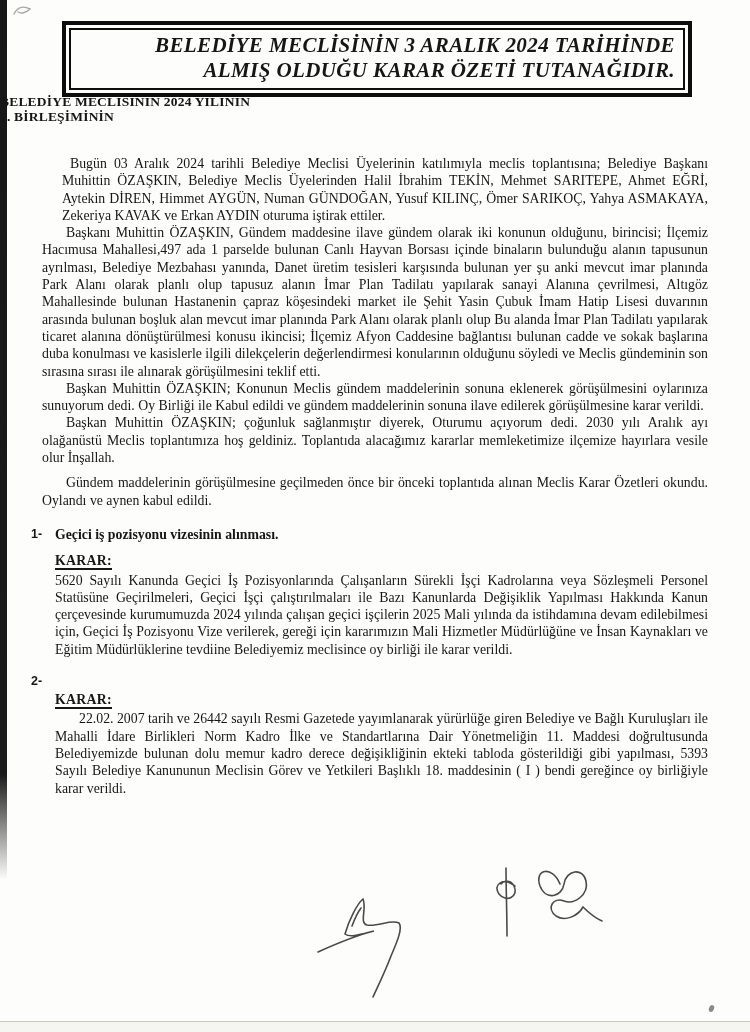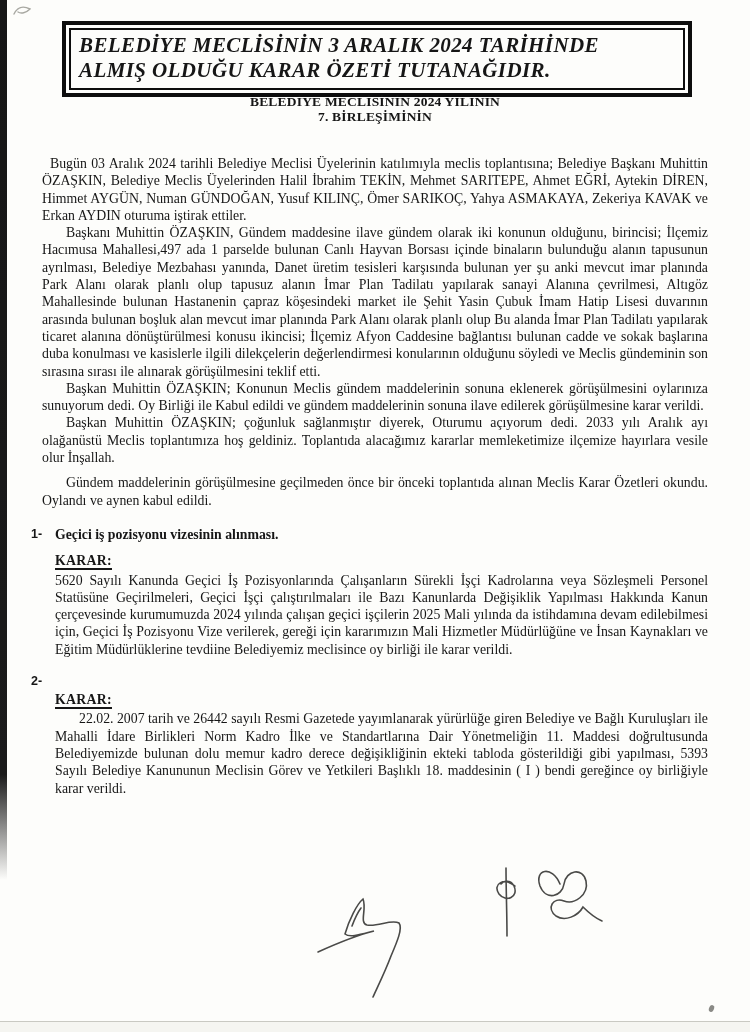--- a/index.html
+++ b/index.html
@@ -27,41 +27,41 @@
 
   .title-box {
     position: absolute; left: 62px; top: 21px; width: 630px;
     border: 4px solid #0d0d0d;
     padding: 3px;
     background: #fdfdfb;
   }
   .title-box-inner {
     border: 2px solid #0d0d0d;
     padding: 3px 8px 5px 8px;
-    text-align: left;
+    text-align: right;
   }
   .title-line {
     font-weight: bold; font-style: italic;
     font-size: 21px; line-height: 25px;
     letter-spacing: 0.4px;
     white-space: nowrap;
   }
   .subheader {
     position: absolute; left: 0; top: 95px; width: 750px;
-    text-align: center;
+    text-align: left;
     font-weight: bold; font-size: 13.5px; line-height: 14.8px;
     letter-spacing: 0.2px;
   }
   .content {
     position: absolute; left: 42px; top: 155px; width: 666px;
     font-size: 13.8px; line-height: 17.3px;
     text-align: justify;
   }
   p.body-par { text-align: justify; }
-  .ind-sm { text-indent: 8px; }
+  .ind-sm { text-indent: 8px; margin-left: 20px; }
   .ind-md { text-indent: 24px; }
   .gap-pre { margin-top: 8px; }
   .agenda-item { position: relative; margin-left: 13px; }
   .agenda-item-1 { margin-top: 17px; }
   .agenda-item-2 { margin-top: 15px; }
   .agenda-num {
     position: absolute; left: -24px; top: 0;
     font-weight: bold;
     font-family: "Liberation Sans", "DejaVu Sans", sans-serif;
     font-size: 12.5px;
@@ -99,21 +99,21 @@
 
 <div class="subheader">
   <div>BELEDİYE MECLİSİNİN 2024 YILININ</div>
   <div>7. BİRLEŞİMİNİN</div>
 </div>
 
 <div class="content">
   <p class="body-par ind-sm">Bugün 03 Aralık 2024 tarihli Belediye Meclisi Üyelerinin katılımıyla meclis toplantısına; Belediye Başkanı Muhittin ÖZAŞKIN, Belediye Meclis Üyelerinden Halil İbrahim TEKİN,  Mehmet SARITEPE, Ahmet EĞRİ, Aytekin DİREN, Himmet AYGÜN, Numan GÜNDOĞAN, Yusuf KILINÇ, Ömer SARIKOÇ, Yahya ASMAKAYA, Zekeriya KAVAK ve Erkan AYDIN oturuma iştirak ettiler.</p>
   <p class="body-par ind-md">Başkanı Muhittin ÖZAŞKIN, Gündem maddesine ilave gündem olarak iki konunun olduğunu, birincisi; İlçemiz Hacımusa Mahallesi,497 ada 1 parselde bulunan Canlı Hayvan Borsası içinde binaların bulunduğu alanın tapusunun ayrılması, Belediye Mezbahası yanında, Danet üretim tesisleri karşısında bulunan yer şu anki mevcut imar planında Park Alanı olarak planlı olup tapusuz alanın İmar Plan Tadilatı yapılarak sanayi Alanına çevrilmesi, Altıgöz Mahallesinde bulunan Hastanenin çapraz köşesindeki market ile Şehit Yasin Çubuk İmam Hatip Lisesi duvarının arasında bulunan boşluk alan mevcut imar planında Park Alanı olarak planlı olup Bu alanda İmar Plan Tadilatı yapılarak ticaret alanına dönüştürülmesi konusu ikincisi; İlçemiz Afyon Caddesine bağlantısı bulunan cadde ve sokak başlarına duba konulması ve kasislerle ilgili dilekçelerin değerlendirmesi konularının olduğunu söyledi ve Meclis gündeminin son sırasına sırası ile alınarak görüşülmesini teklif  etti.</p>
   <p class="body-par ind-md">Başkan Muhittin ÖZAŞKIN; Konunun Meclis gündem maddelerinin sonuna eklenerek görüşülmesini oylarınıza sunuyorum dedi. Oy Birliği ile Kabul edildi ve gündem maddelerinin sonuna ilave edilerek görüşülmesine karar verildi.</p>
-  <p class="body-par ind-md">Başkan Muhittin ÖZAŞKIN; çoğunluk sağlanmıştır diyerek, Oturumu açıyorum dedi. 2033 yılı Aralık ayı olağanüstü Meclis toplantımıza hoş geldiniz. Toplantıda alacağımız kararlar memleketimize ilçemize hayırlara vesile olur İnşallah.</p>
+  <p class="body-par ind-md">Başkan Muhittin ÖZAŞKIN; çoğunluk sağlanmıştır diyerek, Oturumu açıyorum dedi. 2030 yılı Aralık ayı olağanüstü Meclis toplantımıza hoş geldiniz. Toplantıda alacağımız kararlar memleketimize ilçemize hayırlara vesile olur İnşallah.</p>
   <p class="body-par ind-md gap-pre">Gündem maddelerinin görüşülmesine geçilmeden önce bir önceki toplantıda alınan Meclis Karar Özetleri okundu. Oylandı ve aynen kabul edildi.</p>
 
   <div class="agenda-item agenda-item-1">
     <span class="agenda-num">1-</span>
     <p class="agenda-title">Geçici iş pozisyonu vizesinin  alınması.</p>
     <span class="karar-label">KARAR:</span>
     <p class="karar-text">5620 Sayılı Kanunda Geçici İş Pozisyonlarında Çalışanların Sürekli İşçi Kadrolarına veya Sözleşmeli Personel Statüsüne Geçirilmeleri, Geçici İşçi çalıştırılmaları ile Bazı Kanunlarda Değişiklik Yapılması Hakkında Kanun çerçevesinde kurumumuzda 2024 yılında çalışan geçici işçilerin 2025 Mali yılında da istihdamına devam edilebilmesi için, Geçici İş Pozisyonu Vize verilerek, gereği için kararımızın Mali Hizmetler Müdürlüğüne ve İnsan Kaynakları ve Eğitim Müdürlüklerine tevdiine Belediyemiz meclisince oy birliği ile karar  verildi.</p>
   </div>
 
   <div class="agenda-item agenda-item-2">

